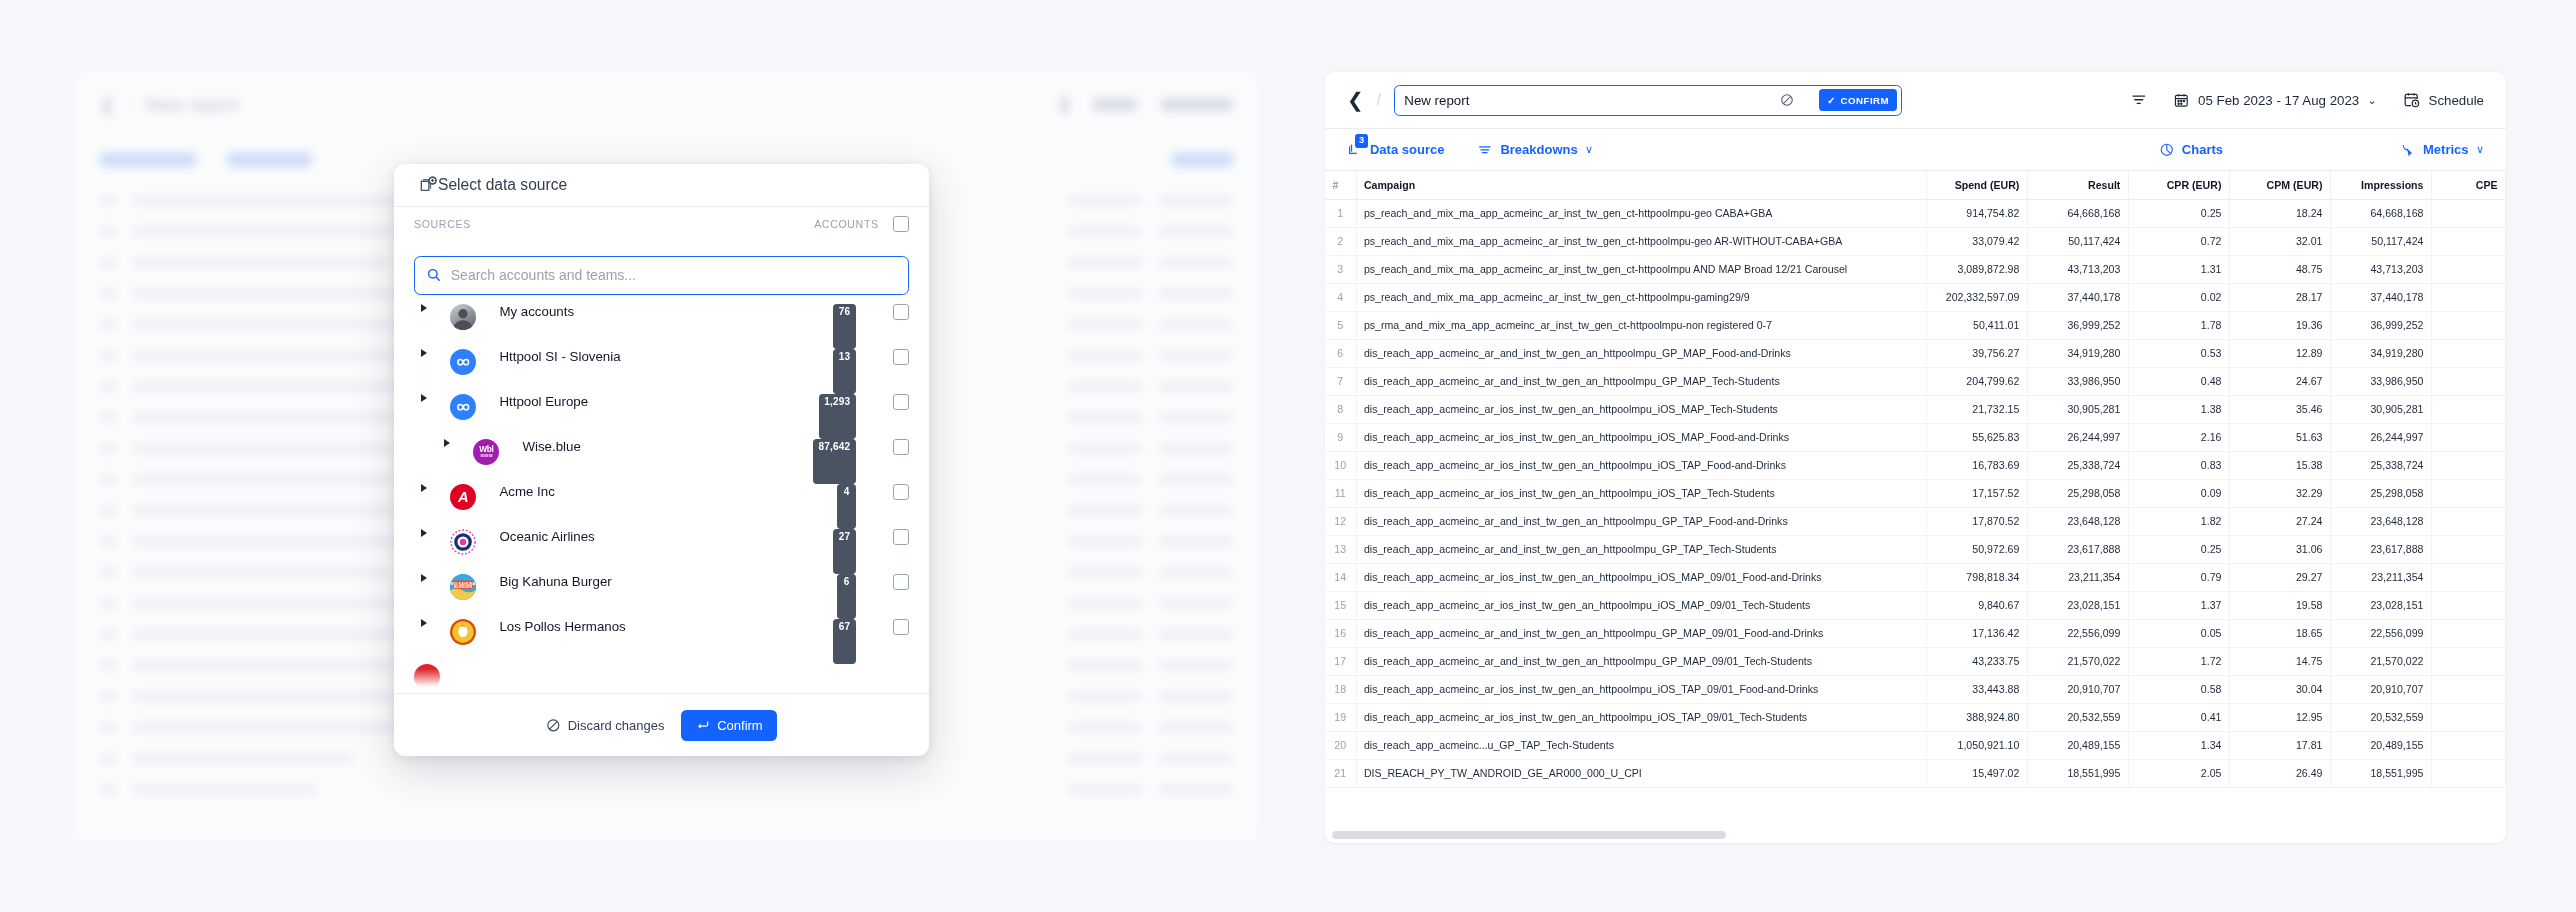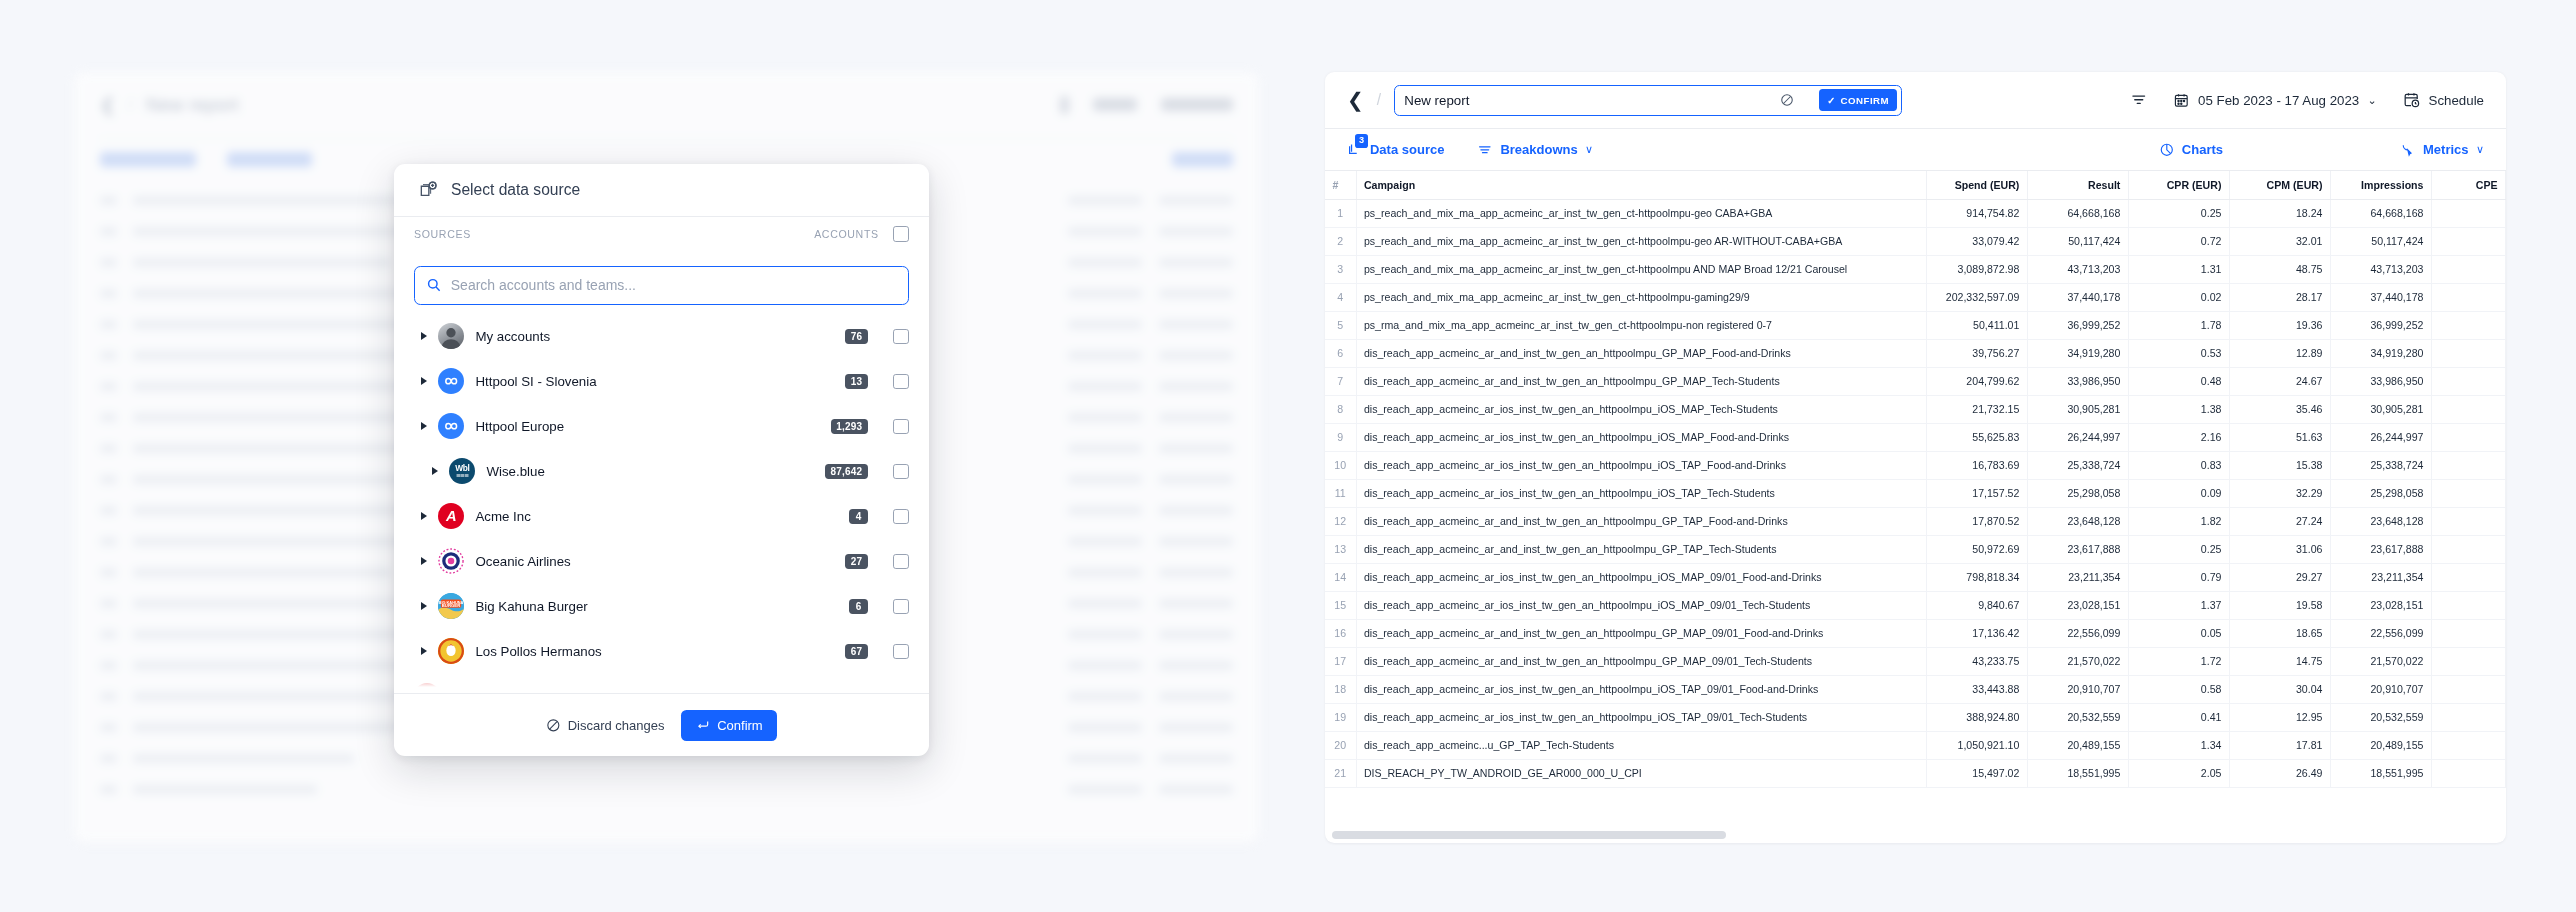--- a/index.html
+++ b/index.html
@@ -46,21 +46,21 @@
   #modal {
     position: absolute; left: 394px; top: 164px;
     width: 535px; height: 592px;
     background: #ffffff;
     border-radius: 11px;
     box-shadow: 0 13px 40px rgba(16,24,40,.16), 0 2.8px 9.2px rgba(16,24,40,.08);
     display: flex; flex-direction: column;
     overflow: hidden;
   }
   #modal-header {
-    height: 53px; display: flex; align-items: center; gap: 13px;
+    height: 43px; display: flex; align-items: center; 
     padding: 0 24px; border-bottom: 0.9px solid #eaecf0;
   }
   #modal-title { font-size: 15.6px; color: #344054; }
   .svg-ico { display:block; }
 
   #modal-search-wrap { padding: 16.6px 20px 9.2px 20px; }
   #modal-search {
     display: flex; align-items: center; gap: 9.2px;
     height: 39px; border: 1.8px solid #1563ff; border-radius: 6.4px;
     padding: 0 11px; background: #fff;
@@ -79,21 +79,21 @@
     font-size: 10.6px; letter-spacing: .06em; color: #98a2b3;
   }
   #sources-head .sp { flex: 1; }
 
   .cbx {
     width: 15.6px; height: 15.6px; border: 1.5px solid #98a2b3;
     border-radius: 2.8px; background: #fff; flex: none; margin-left: 14.7px;
   }
 
   #sources-list { flex: 1; overflow: hidden; padding: 0 20px; position: relative; }
-  .src-row { display: flex; align-items: center; height: 45px; gap: 11px; }
+  .src-row { display: flex; height: 45px; gap: 23px; }
   .caret {
     width: 0; height: 0; border-left: 6.4px solid #1d2939;
     border-top: 4.6px solid transparent; border-bottom: 4.6px solid transparent;
     flex: none; margin-left: 7.4px;
   }
   .avatar {
     width: 26px; height: 26px; border-radius: 50%;
     flex: none; overflow: hidden; position: relative;
     display: flex; align-items: center; justify-content: center;
     font-size: 10px; font-weight: bold; color: #fff;
@@ -418,21 +418,21 @@
         </svg>
       </span>
       <span class="src-name">Httpool Europe</span>
       <span class="badge">1,293</span>
       <span class="cbx"></span>
     </div>
 
     <div class="src-row">
       <span class="avatar" style="width:0;height:0;margin:0"></span>
       <span class="caret"></span>
-      <span class="avatar" style="background:#0c4a6e;font-size:8.3px;letter-spacing:-0.3px">
+      <span class="avatar" style="background:#a21caf;font-size:8.3px;letter-spacing:-0.3px">
         <span style="position:absolute;top:4.6px;font-weight:bold;font-size:8.3px">Wbl</span>
         <span style="position:absolute;bottom:4.6px;font-size:7.4px">≡≡≡</span>
       </span>
       <span class="src-name">Wise.blue</span>
       <span class="badge">87,642</span>
       <span class="cbx"></span>
     </div>
 
     <div class="src-row">
       <span class="caret"></span>

